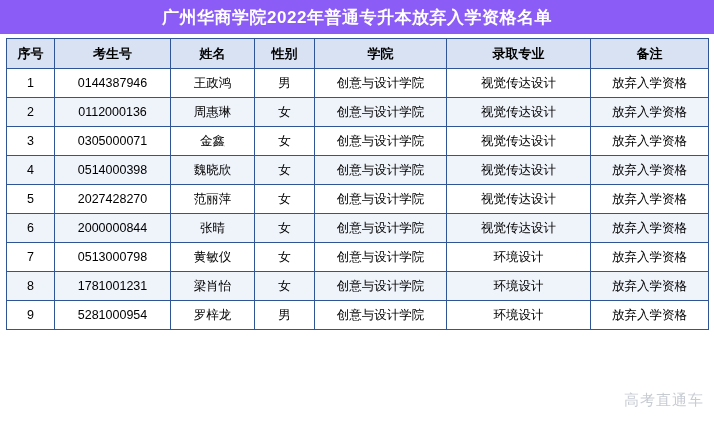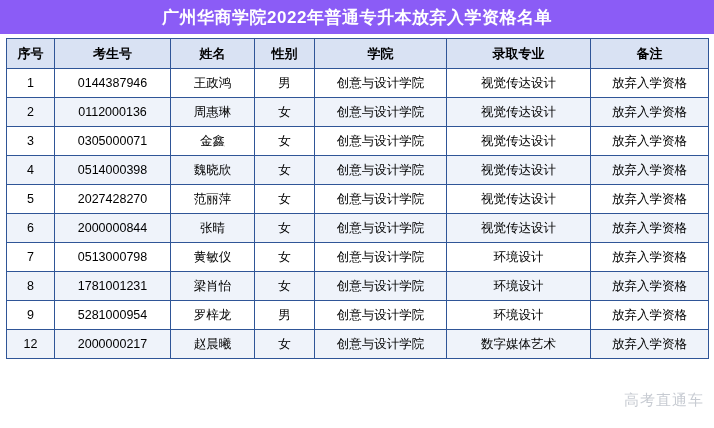--- a/index.html
+++ b/index.html
@@ -196,28 +196,19 @@
         </tr>
         <tr>
           <td>9</td>
           <td>5281000954</td>
           <td>罗梓龙</td>
           <td>男</td>
           <td>创意与设计学院</td>
           <td>环境设计</td>
           <td>放弃入学资格</td>
         </tr>
-        <tr>
-          <td>12</td>
-          <td>2000000217</td>
-          <td>赵晨曦</td>
-          <td>女</td>
-          <td>创意与设计学院</td>
-          <td>数字媒体艺术</td>
-          <td>放弃入学资格</td>
-        </tr>
       </tbody>
     </table>
   </div>
 
   <div class="watermark">高考直通车</div>
 
 </div>
 
 </body></html>

